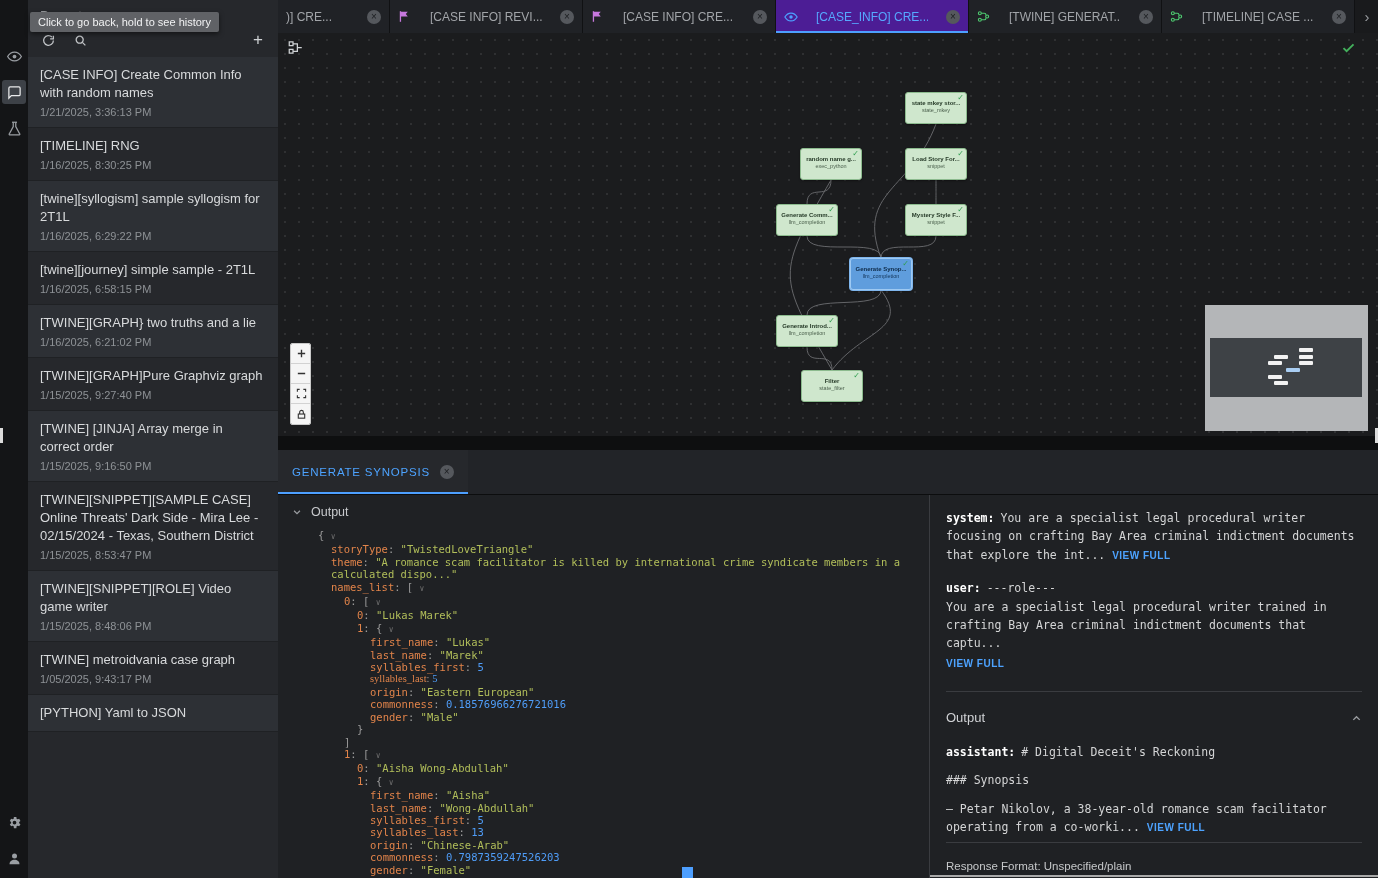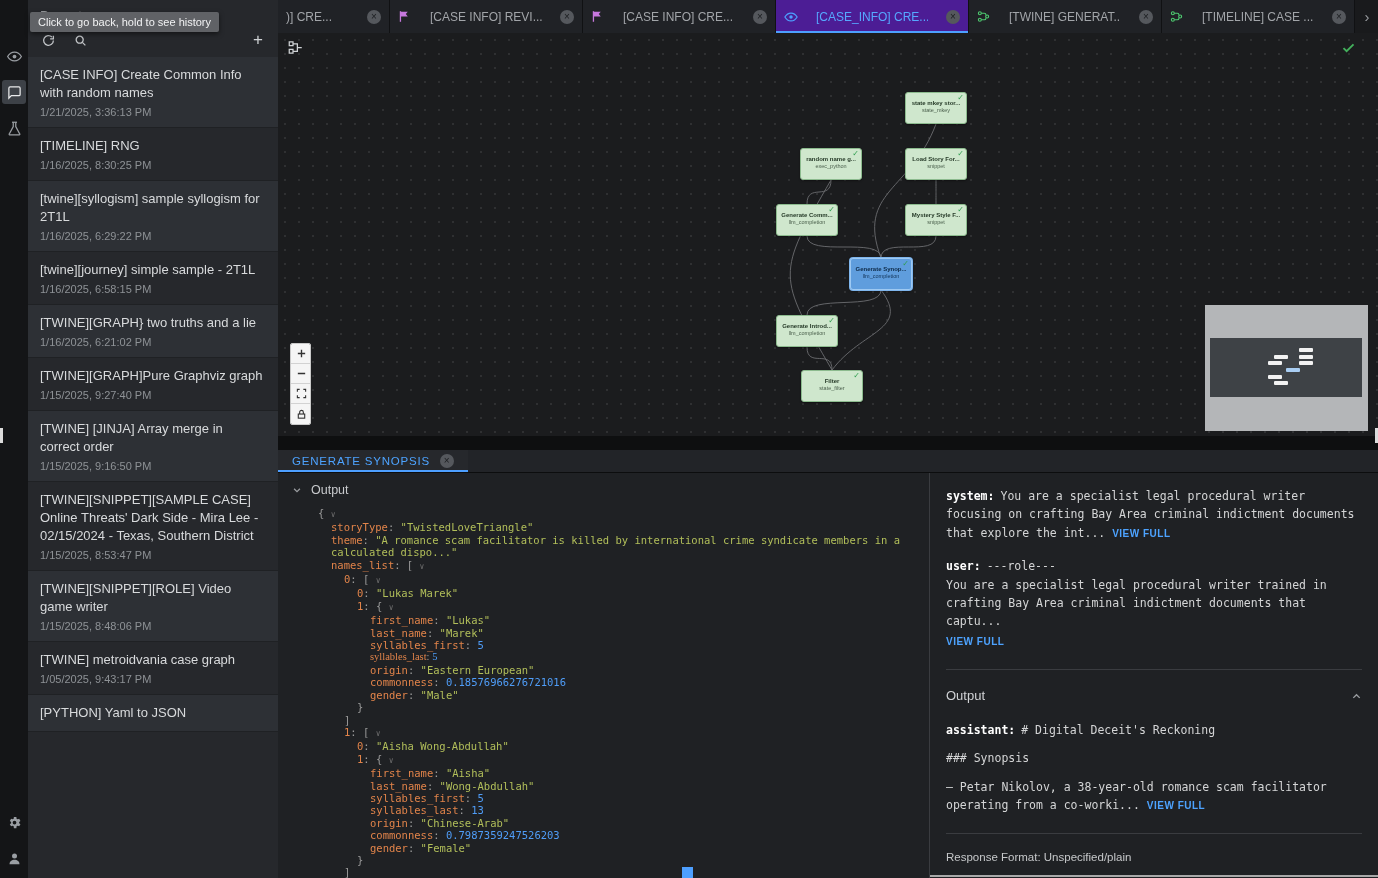--- a/index.html
+++ b/index.html
@@ -81,21 +81,21 @@
   .mm-dot.blue{background:#a9cdf2}
 
   
   .h-divider{position:absolute;top:436px;left:0;width:1100px;height:14px;background:#0e0f10;cursor:row-resize}
   .edge-handle{position:absolute;top:428px;width:3px;height:15px;background:#dcdcdc;z-index:40}
   .resize-dot{position:absolute;left:682px;top:867px;width:11px;height:11px;background:#4d9fff;z-index:60}
 
   
   .bottom{position:absolute;top:450px;left:0;width:1100px;height:428px;background:#1f2124;
     display:flex;flex-direction:column}
-  .bottom-tabbar{height:23px;background:#222428;display:flex;border-bottom:1px solid #0c0d0e;flex:none}
+  .bottom-tabbar{height:45px;background:#222428;display:flex;border-bottom:1px solid #0c0d0e;flex:none}
   .btab{display:flex;align-items:center;gap:10px;padding:0 14px;font-size:11.5px;letter-spacing:.8px;
     color:#4da3ff;box-shadow:inset 0 -2px 0 #4d9fff;background:#26282c;cursor:pointer}
   .bottom-content{flex:1;display:flex;overflow:hidden}
   .code-panel{width:652px;flex:none;border-right:1px solid #3a3c40;display:flex;flex-direction:column;overflow:hidden}
   .output-header{display:flex;align-items:center;gap:9px;padding:10px 14px;color:#c8cacd;font-size:12.5px}
   .output-header svg{width:10px;height:10px;color:#9a9da1}
   .code{flex:1;overflow:hidden;padding-left:40px;padding-right:10px;
     font-family:"DejaVu Sans Mono",monospace;font-size:10.5px;line-height:12.4px}
   .code-line{white-space:pre-wrap}
   .tk-k{color:#e2844a}.tk-s{color:#b2bf5a}.tk-n{color:#4f9df8}.tk-p{color:#9a9a9a}

